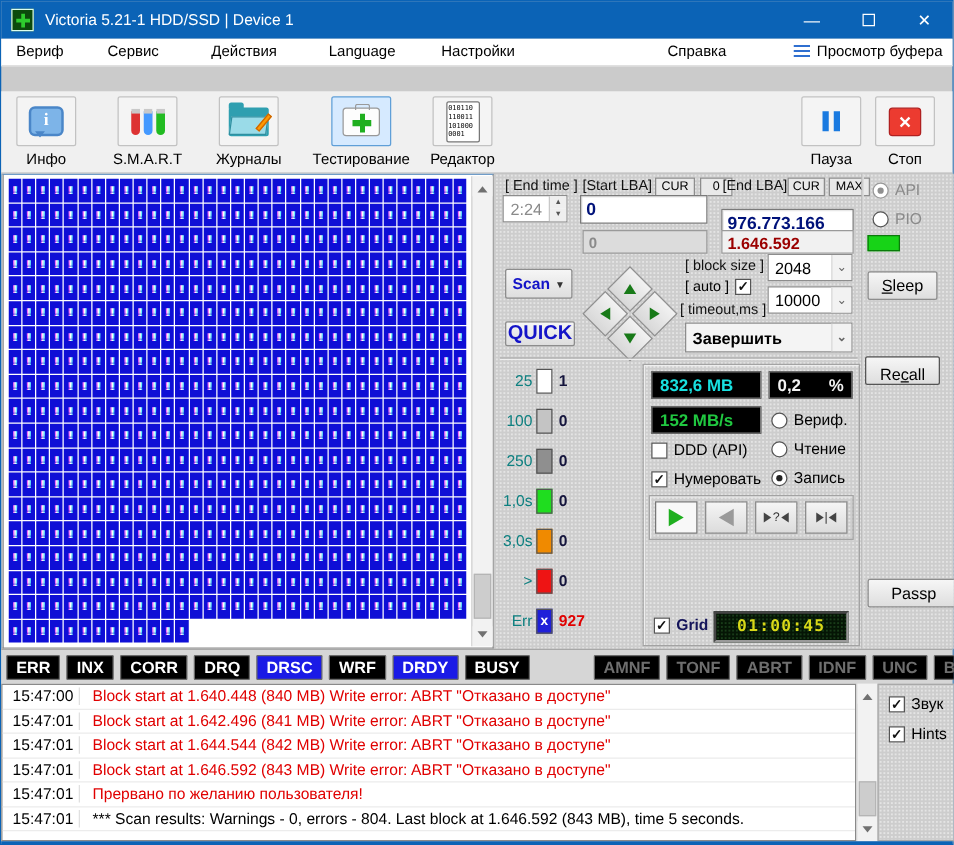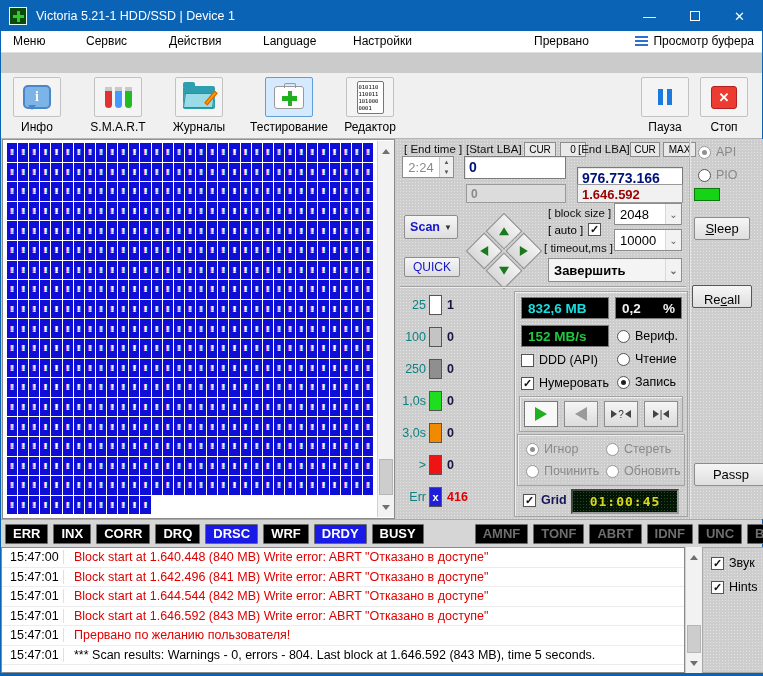--- a/index.html
+++ b/index.html
@@ -190,26 +190,26 @@
       <div class="tc">—</div>
       <div class="tc">
           <span class="maxbox"></span>
         </div>
       <div class="tc">✕</div>
     </div>
   </div>
 
   <div class="menubar">
     <div id="menu-items">
-        <span class="menu-item" style="left: 12px;">Меню</span>
+        <span class="menu-item" style="left: 12px;">Вериф</span>
         <span class="menu-item" style="left: 85px;">Сервис</span>
         <span class="menu-item" style="left: 168px;">Действия</span>
         <span class="menu-item" style="left: 262px;">Language</span>
         <span class="menu-item" style="left: 352px;">Настройки</span>
-        <span class="menu-item" style="left: 533px;">Прервано</span>
+        <span class="menu-item" style="left: 533px;">Справка</span>
       </div>
     <div class="buffer-view">
       <span class="list-icon"></span>
       <span>Просмотр буфера</span>
     </div>
   </div>
 
 
   <div class="toolbar">
     <div class="tbtn" style="left:8px;width:56px;">
@@ -2132,21 +2132,21 @@
       <div class="smallbtn" style="left:267px;top:3px;width:33px;height:15px;">MAX</div>
       <div class="pinput sunken" style="left:181px;top:28px;width:106px;height:23px;">976.773.166</div>
 
       <div class="pinput" style="left:70px;top:45px;width:100px;height:19px;background:#dcdcdc;border:1px solid #9a9a9a;color:#8a8a8a;font-size:12px;">0</div>
       <div class="pinput" style="left:181px;top:45px;width:106px;height:19px;background:#f1f1f1;border:1px solid #9a9a9a;color:#9b0000;font-size:13px;">1.646.592</div>
 
       <div class="pbtn" style="left:8px;top:76px;width:54px;height:24px;color:#1414c8;font-weight:bold;">
         <span>Scan</span>
           <span style="font-size:8px;margin-left:4px;color:#333;">▼</span>
       </div>
-      <div class="pbtn" style="left:8px;top:118px;width:56px;height:20px;color:#1414c8;font-weight:normal;font-size:12px;">QUICK</div>
+      <div class="pbtn" style="left:8px;top:118px;width:56px;height:20px;color:#1414c8;font-weight:bold;font-size:16px;">QUICK</div>
 
       <div class="dpad">
         <div class="dpad-rot">
           <button class="dcell">
               <i class="u"></i>
             </button>
           <button class="dcell">
               <i class="r"></i>
             </button>
           <button class="dcell">
@@ -2206,21 +2206,21 @@
             <span class="ccount">0</span>
           </div>
           <div class="counter-row" style="left: 2px; top: 316px;">
             <span class="clabel">&gt;</span>
             <span class="cblock" style="background: rgb(238, 20, 20);"></span>
             <span class="ccount">0</span>
           </div>
           <div class="counter-row" style="left: 2px; top: 348px;">
             <span class="clabel">Err</span>
             <span class="cblock" style="background: rgb(31, 31, 217);">x</span>
-            <span class="ccount err">416</span>
+            <span class="ccount err">927</span>
           </div>
         </div>
 
       <div class="speed-group">
         <div class="lcd cyan" style="left:6px;top:5px;width:88px;height:22px;">832,6 MB</div>
         <div class="lcd white" style="left:100px;top:5px;width:67px;height:22px;">
           <span>0,2</span>
             <span>%</span>
         </div>
         <div class="lcd green" style="left:6px;top:33px;width:88px;height:22px;">152 MB/s</div>
@@ -2250,38 +2250,20 @@
           <button class="playbtn" style="border-color:#777;background:#f8f8f8;">
               <span class="t-right"></span>
             </button>
           <button class="playbtn">
               <span class="t-left-g"></span>
             </button>
           <button class="playbtn"><span class="mini-r"></span>?<span class="mini-l"></span></button>
           <button class="playbtn"><span class="mini-r"></span>|<span class="mini-l"></span></button>
         </div>
 
-        <div class="remgroup">
-          <div class="ctl-row dim" style="left:8px;top:7px;">
-            <span class="radio dis sel"></span>
-            <span>Игнор</span>
-          </div>
-          <div class="ctl-row dim" style="left:88px;top:7px;">
-            <span class="radio dis"></span>
-            <span>Стереть</span>
-          </div>
-          <div class="ctl-row dim" style="left:8px;top:29px;">
-            <span class="radio dis"></span>
-            <span>Починить</span>
-          </div>
-          <div class="ctl-row dim" style="left:88px;top:29px;">
-            <span class="radio dis"></span>
-            <span>Обновить</span>
-          </div>
-        </div>
 
         <div class="gridchk">
           <span class="cb">✓</span>
           <span>Grid</span>
         </div>
         <div class="led">01:00:45</div>
       </div>
 
       <div class="vsep"></div>
       <div class="ctl-row dim" style="left:302px;top:6px;">

